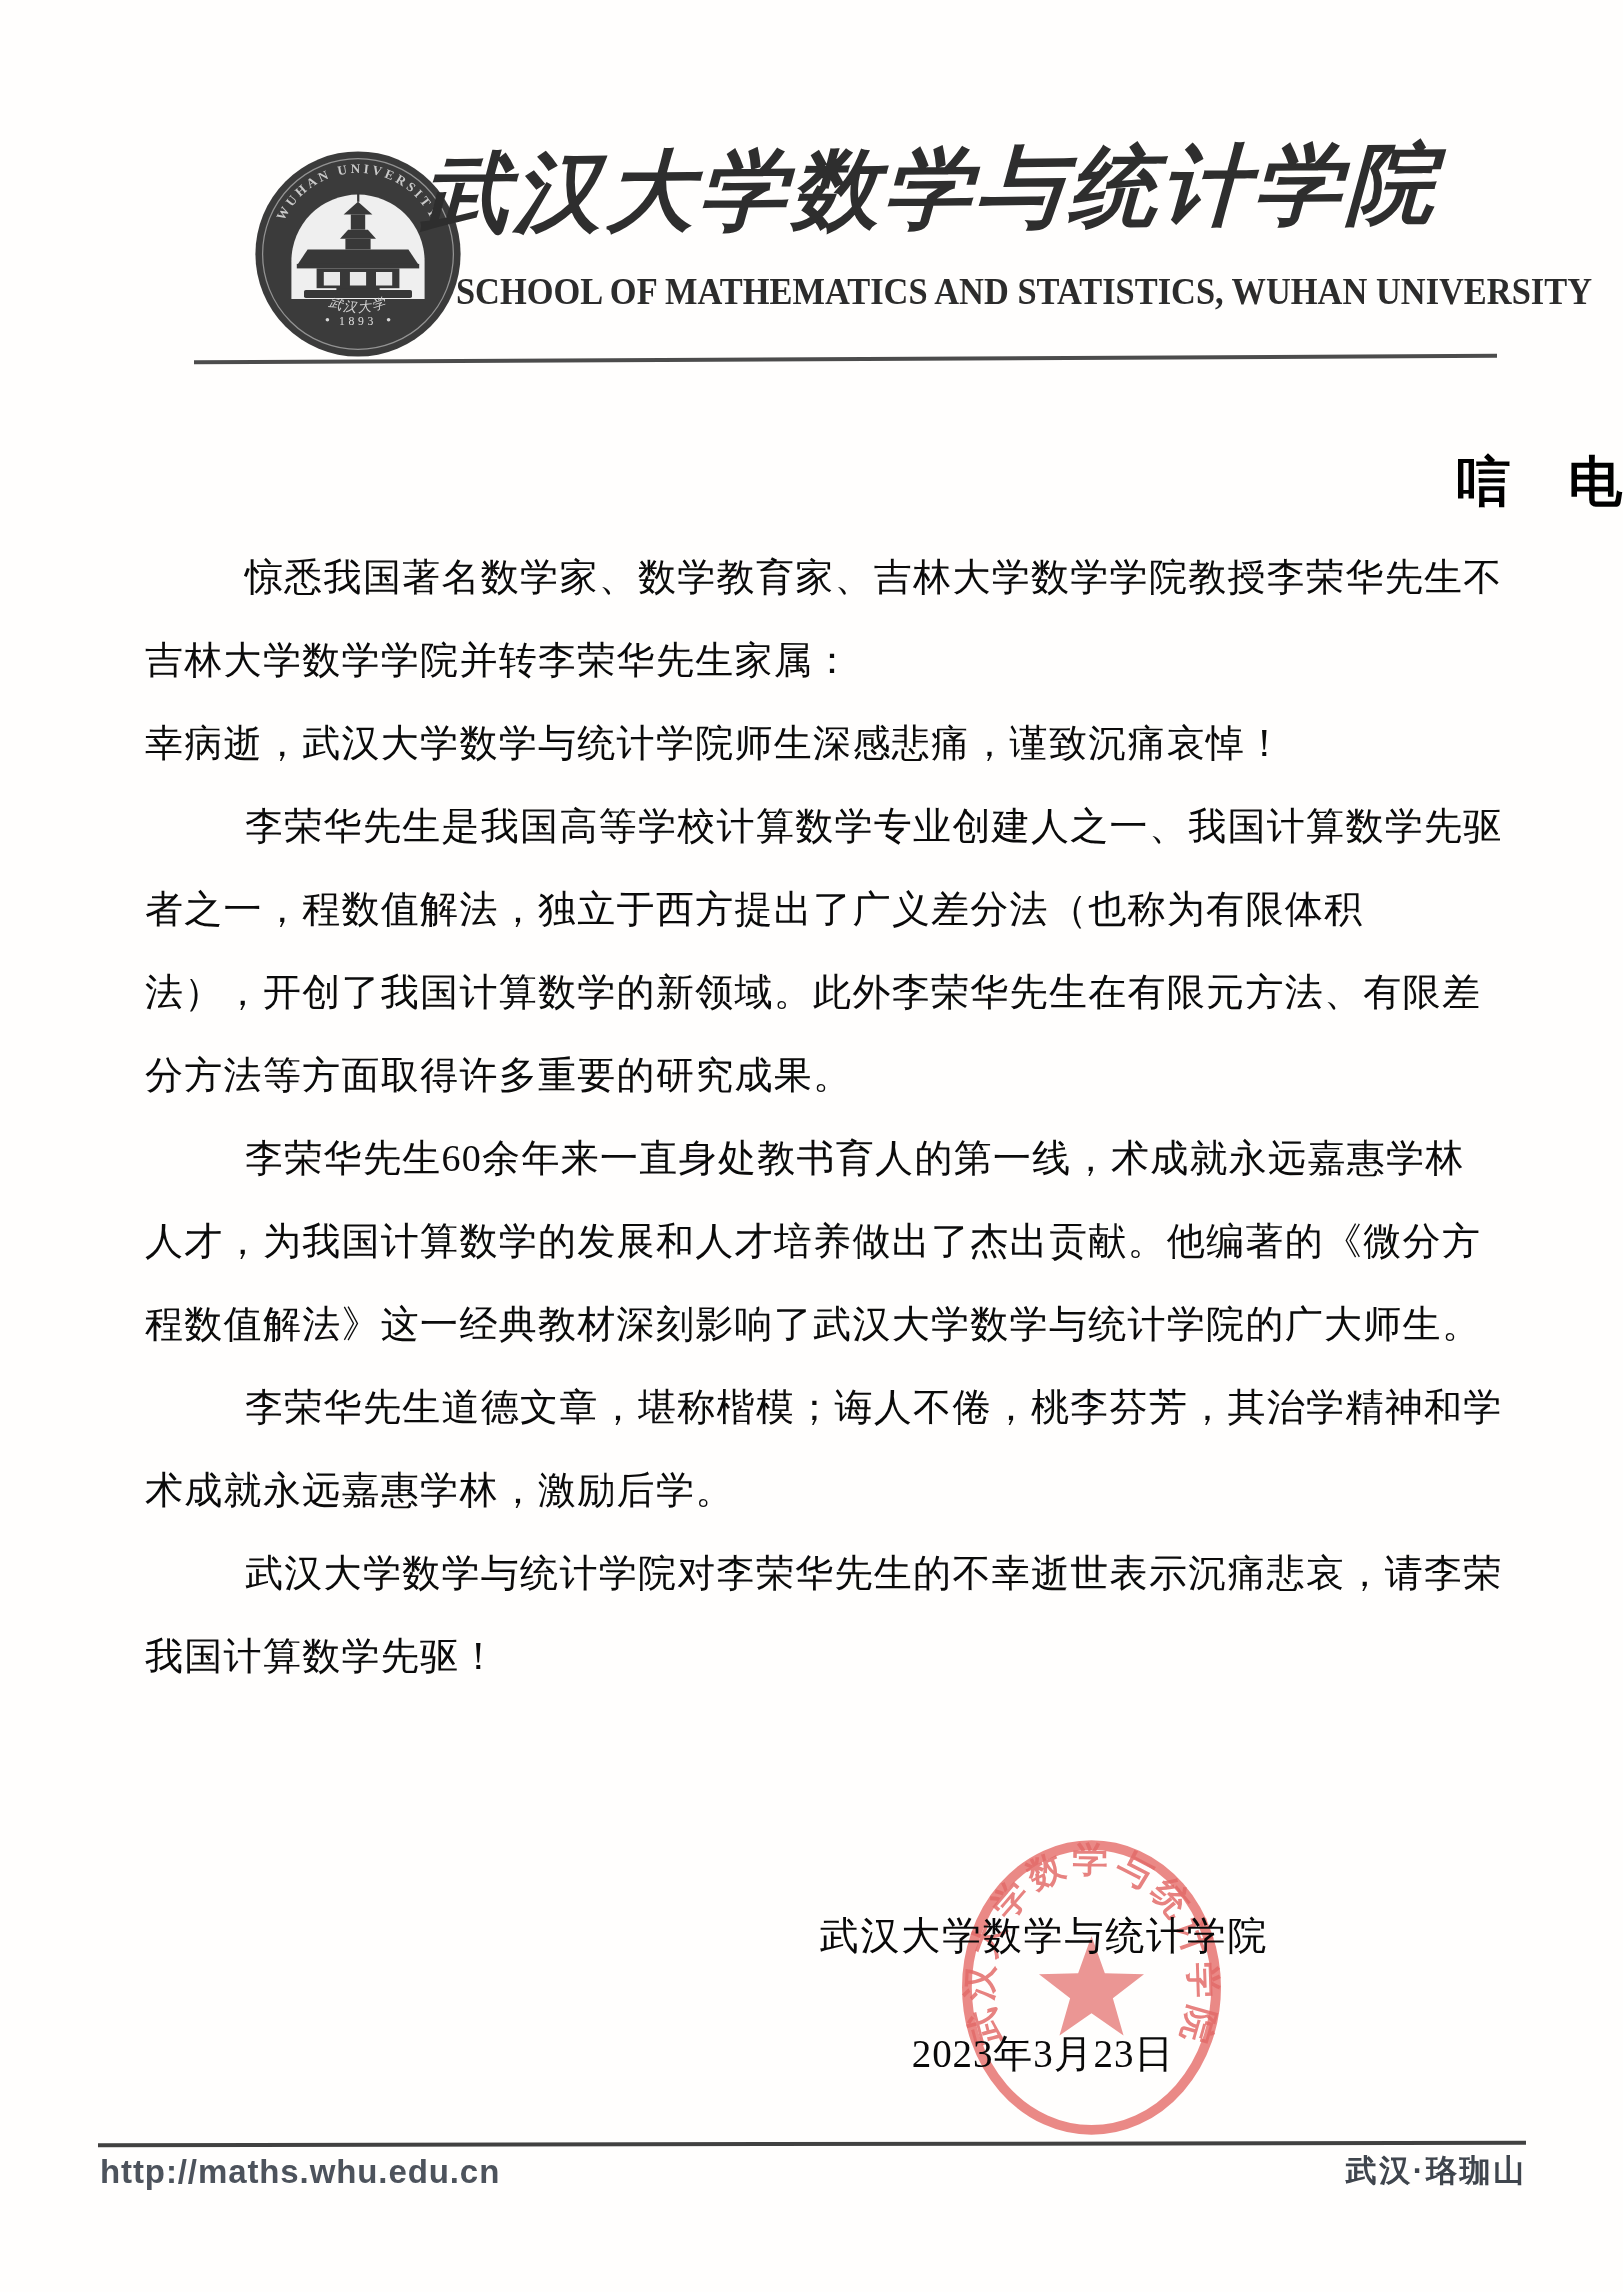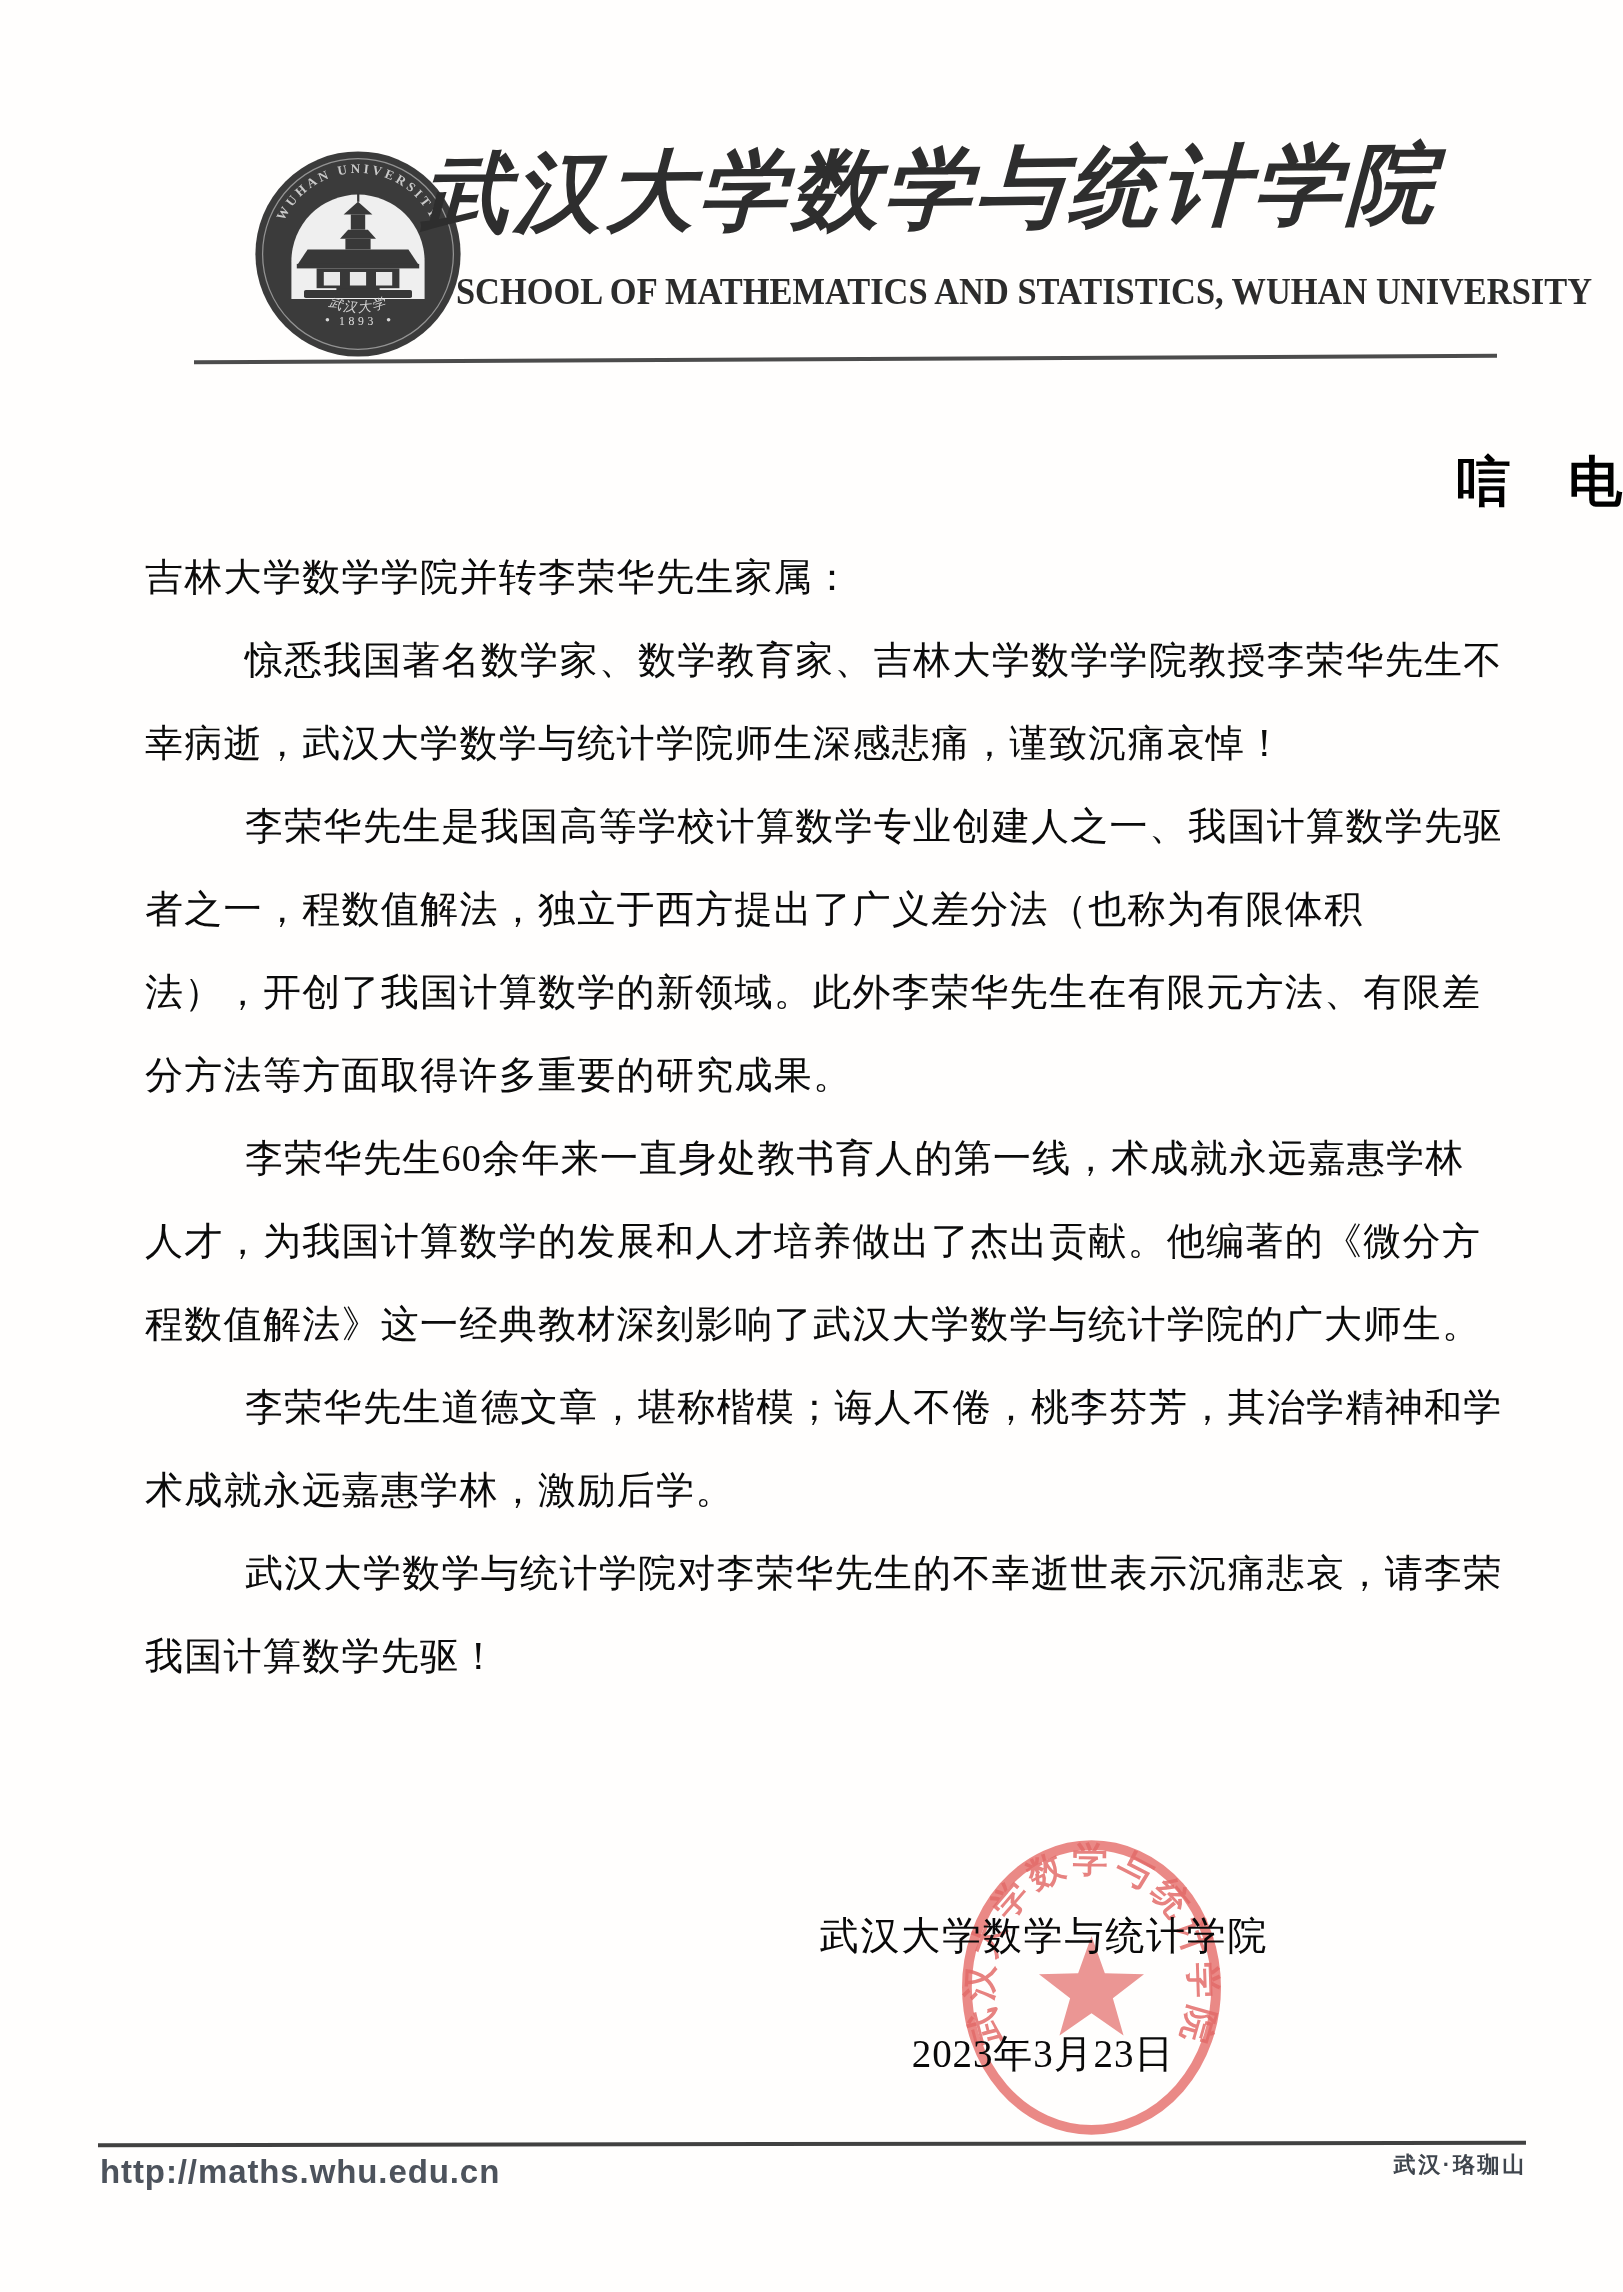--- a/index.html
+++ b/index.html
@@ -75,21 +75,21 @@
     background:#414141;transform:rotate(-0.1deg);
   }
   .footer-url{
     position:absolute;left:100px;top:2153px;
     font-family:"Liberation Sans","DejaVu Sans",sans-serif;
     font-weight:700;font-size:33px;color:#4d535c;letter-spacing:0.9px;text-align:center;
   }
   .footer-loc{
     position:absolute;right:97px;top:2150px;
     font-family:"Liberation Sans","DejaVu Sans",sans-serif;
-    font-weight:700;font-size:22px;color:#3f454d;letter-spacing:2.7px;
+    font-weight:700;font-size:31px;color:#3f454d;letter-spacing:2.7px;
   }
 </style>
 </head>
 <body>
 
 <div class="page">
 
   <svg class="logo" viewBox="0 0 240 240" aria-hidden="true">
     <circle cx="120" cy="120" r="114" fill="#3b3b3b"></circle>
     <circle cx="120" cy="120" r="106" fill="none" stroke="#cfcfcf" stroke-width="1.4" opacity="0.6"></circle>
@@ -133,22 +133,22 @@
 
   <div class="header-titles">
     <div class="calligraphy">武汉大学数学与统计学院</div>
     <div class="english-title">SCHOOL OF MATHEMATICS AND STATISTICS, WUHAN UNIVERSITY</div>
   </div>
   <div class="header-rule"></div>
 
   <div class="doc-title">唁　电</div>
 
   <div class="body-text">
+    <div class="line indent">惊悉我国著名数学家、数学教育家、吉林大学数学学院教授李荣华先生不</div>
     <div class="line">吉林大学数学学院并转李荣华先生家属：</div>
-    <div class="line indent">惊悉我国著名数学家、数学教育家、吉林大学数学学院教授李荣华先生不</div>
     <div class="line">幸病逝，武汉大学数学与统计学院师生深感悲痛，谨致沉痛哀悼！</div>
     <div class="line indent">李荣华先生是我国高等学校计算数学专业创建人之一、我国计算数学先驱</div>
     <div class="line">者之一，程数值解法，独立于西方提出了广义差分法（也称为有限体积</div>
     <div class="line">法），开创了我国计算数学的新领域。此外李荣华先生在有限元方法、有限差</div>
     <div class="line">分方法等方面取得许多重要的研究成果。</div>
     <div class="line indent">李荣华先生60余年来一直身处教书育人的第一线，术成就永远嘉惠学林</div>
     <div class="line">人才，为我国计算数学的发展和人才培养做出了杰出贡献。他编著的《微分方</div>
     <div class="line">程数值解法》这一经典教材深刻影响了武汉大学数学与统计学院的广大师生。</div>
     <div class="line indent">李荣华先生道德文章，堪称楷模；诲人不倦，桃李芬芳，其治学精神和学</div>
     <div class="line">术成就永远嘉惠学林，激励后学。</div>

